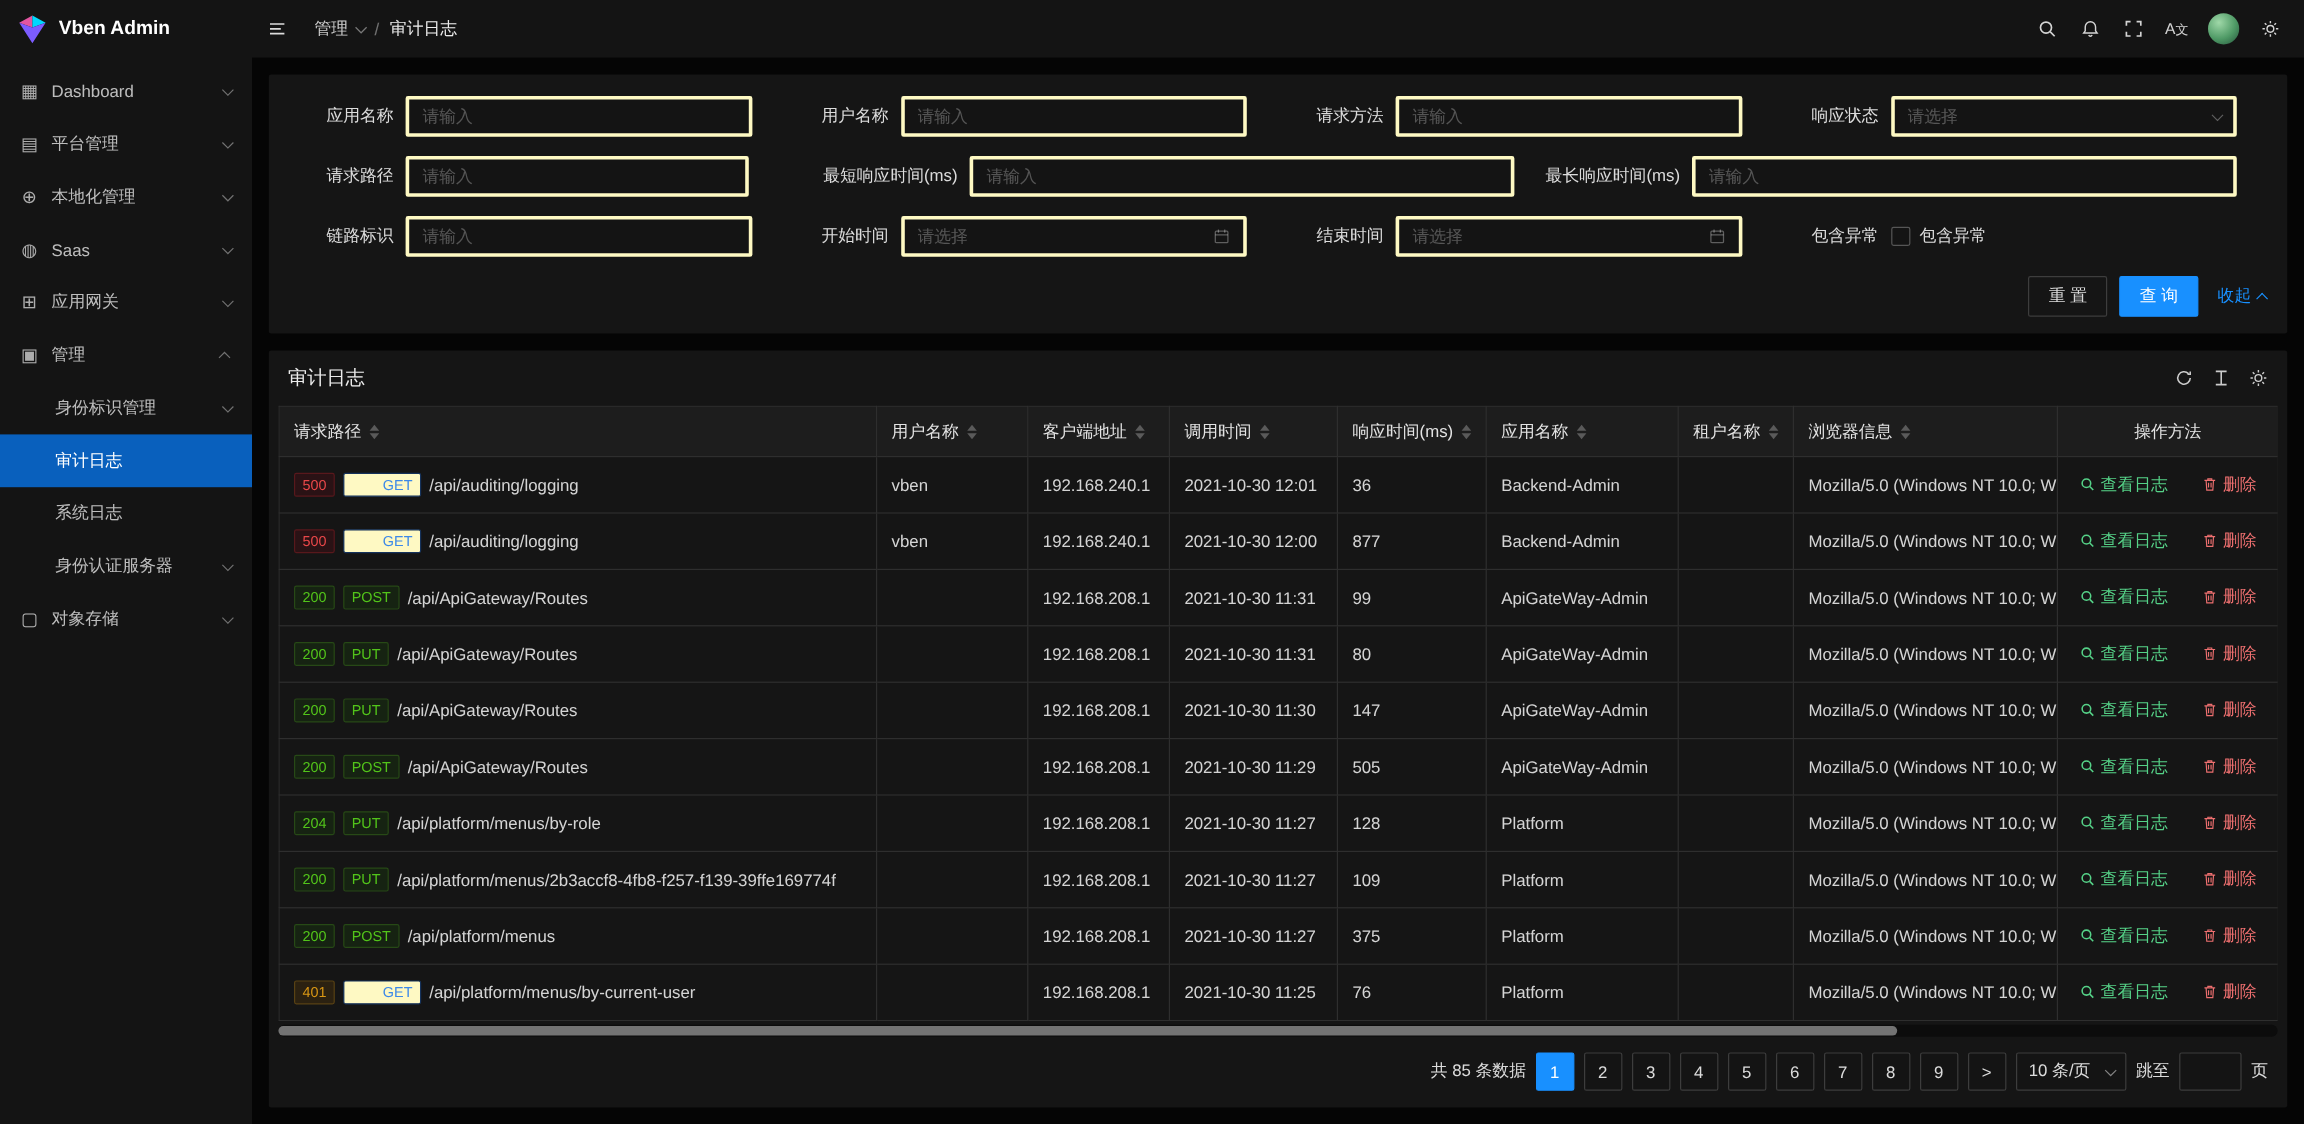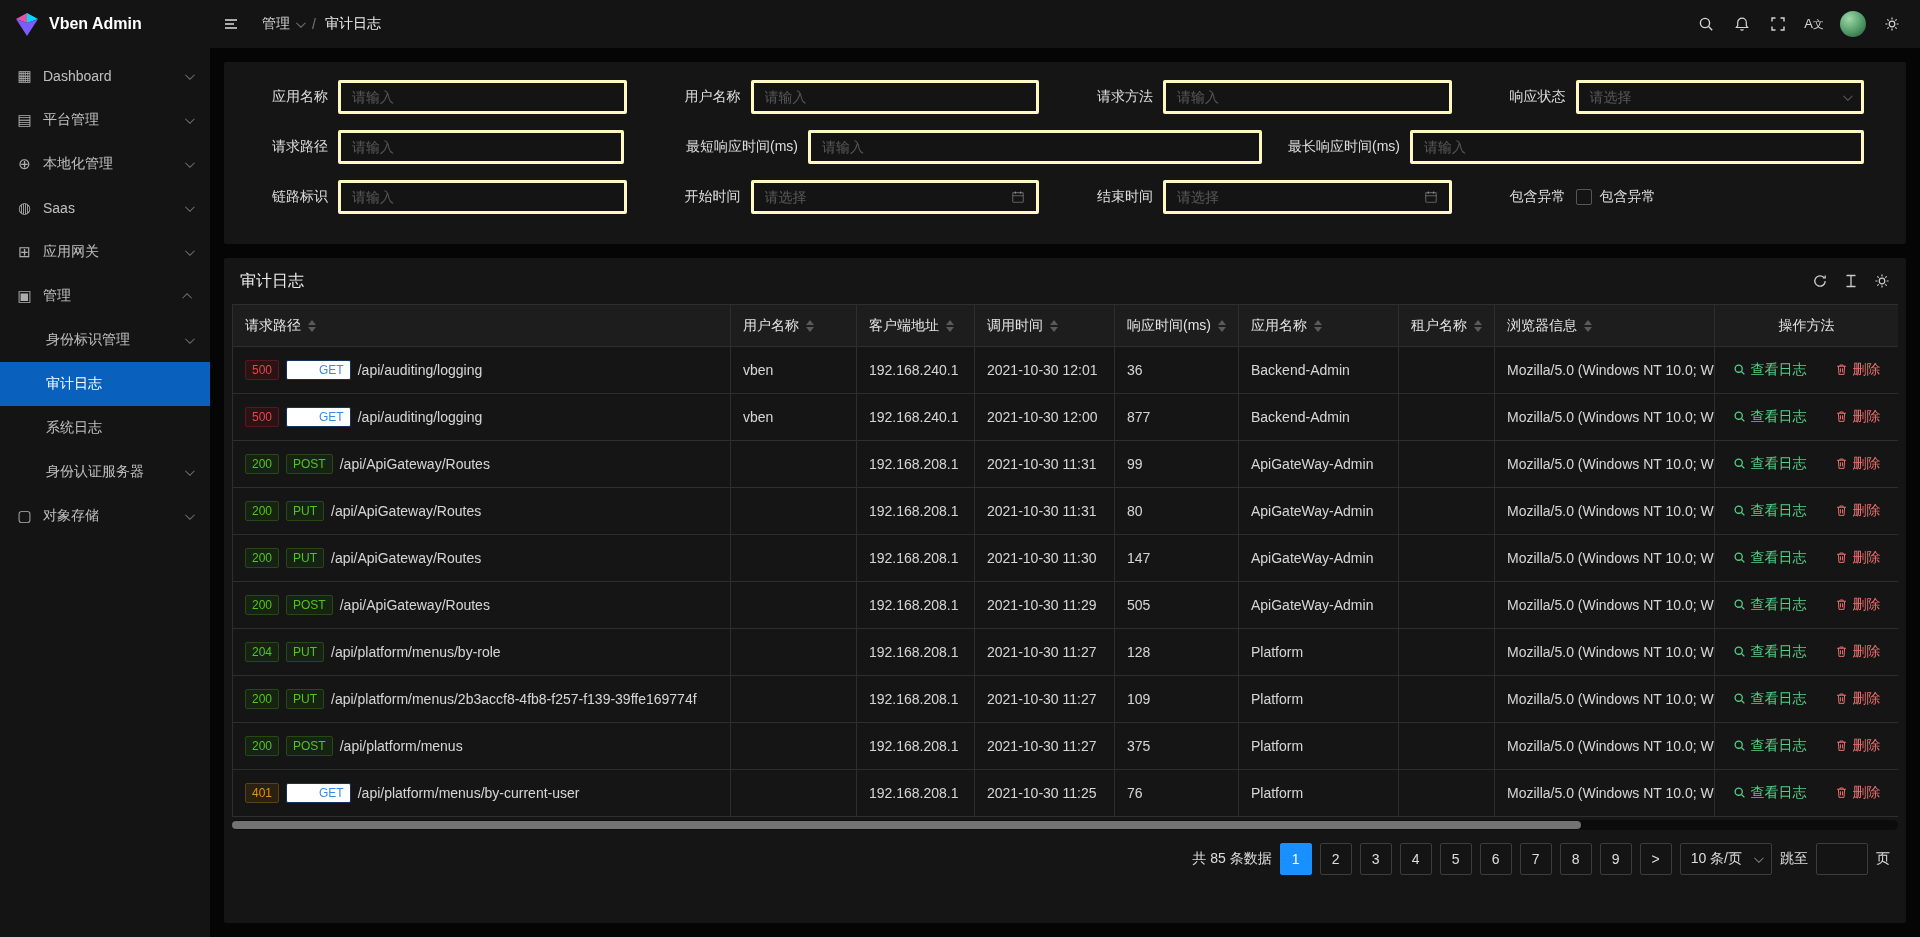--- a/index.html
+++ b/index.html
@@ -84,21 +84,21 @@
   .th-inner.center { justify-content:center; }
   .sorter { display:inline-flex; flex-direction:column; gap:2px; }
   .sorter i { display:block; width:0; height:0; border-left:4px solid transparent; border-right:4px solid transparent; }
   .sorter .s-up { border-bottom:5px solid #5a5a5a; }
   .sorter .s-dn { border-top:5px solid #5a5a5a; }
 
   .tag { display:inline-block; height:20px; line-height:18px; padding:0 6px; border:1px solid; border-radius:2px;
     font-size:12px; margin-right:7px; vertical-align:middle; }
   .tag-red    { background:#2a1215; border-color:#58181c; color:#e84749; }
   .tag-green  { background:#162312; border-color:#274916; color:#52c41a; }
-  .tag-blue   { background:#ffffff; border-color:#15325b; color:#3c89e8;padding-left:32px; }
+  .tag-blue   { background:#fef9c3; border-color:#15325b; color:#3c89e8;padding-left:32px; }
   .tag-orange { background:#2b2111; border-color:#594214; color:#d89614; }
   .path-text { vertical-align:middle; }
 
   .actions-cell { text-align:center; }
   .action { display:inline-flex; align-items:center; gap:5px; cursor:pointer; }
   .action-view { color:#55d187; margin-right:28px; }
   .action-delete { color:#ed6f6f; }
 
   .hscroll { height:10px; margin:3px 8px 4px; border-radius:5px; background:#0c0c0c; position:relative; cursor:pointer; }
   .hscroll .thumb { position:absolute; left:0; top:1px; height:8px; width:81%; background:#737373; border-radius:4px; }
@@ -317,20 +317,28 @@
               </div>
               <div class="f-item" style="flex: 1 1 0px;">
                 <label class="f-label">包含异常</label>
                 <div class="f-check-wrap">
                   <span class="checkbox"></span>
                   <span class="check-text">包含异常</span>
                 </div>
               </div>
             </div>
           </div>
+        <div class="filter-actions">
+          <button class="btn">重 置</button>
+          <button class="btn btn-primary">查 询</button>
+          <span class="link-collapse">
+            <span>收起</span>
+            <span class="chev up"></span>
+          </span>
+        </div>
       </section>
 
       <section class="card table-card">
         <div class="card-head">
           <span class="card-title">审计日志</span>
           <div class="card-tools">
             <span class="tool">
               <svg width="16" height="16" viewBox="0 0 16 16">
                   <path d="M13.2 8a5.2 5.2 0 1 1-1.5-3.67M13.2 2.6v2.3h-2.3" fill="none" stroke="currentColor" stroke-width="1.3"></path>
                 </svg>

